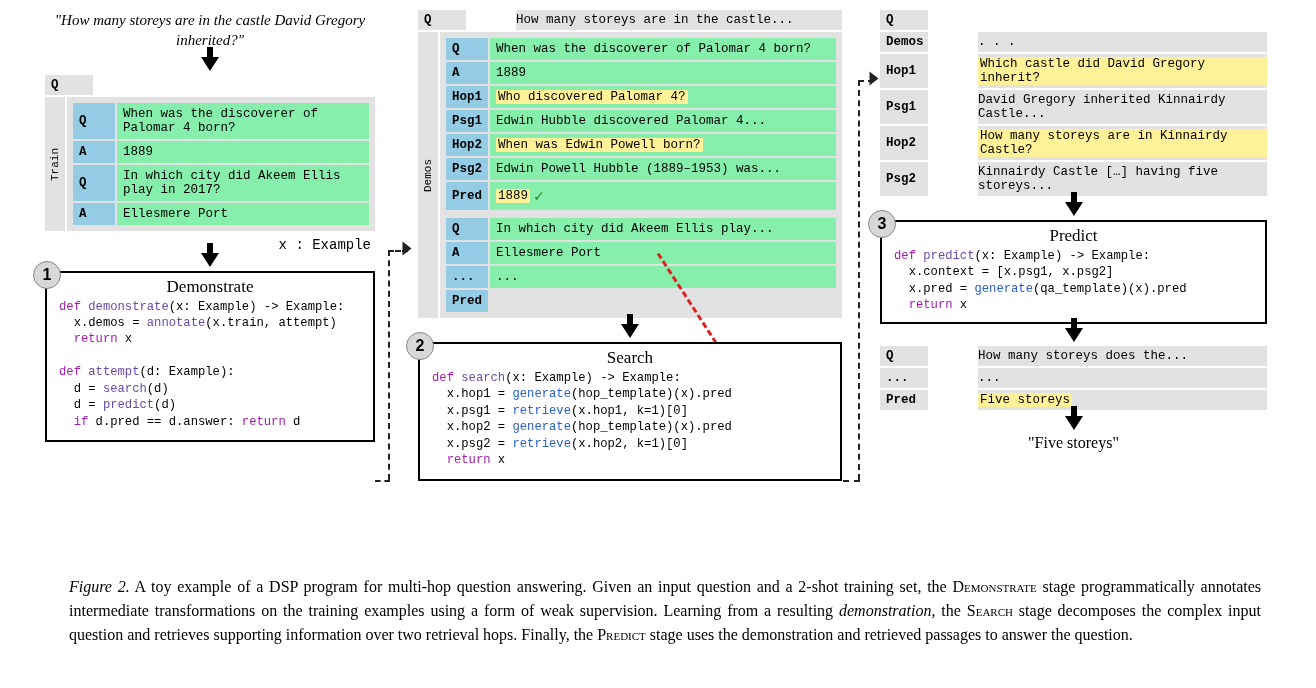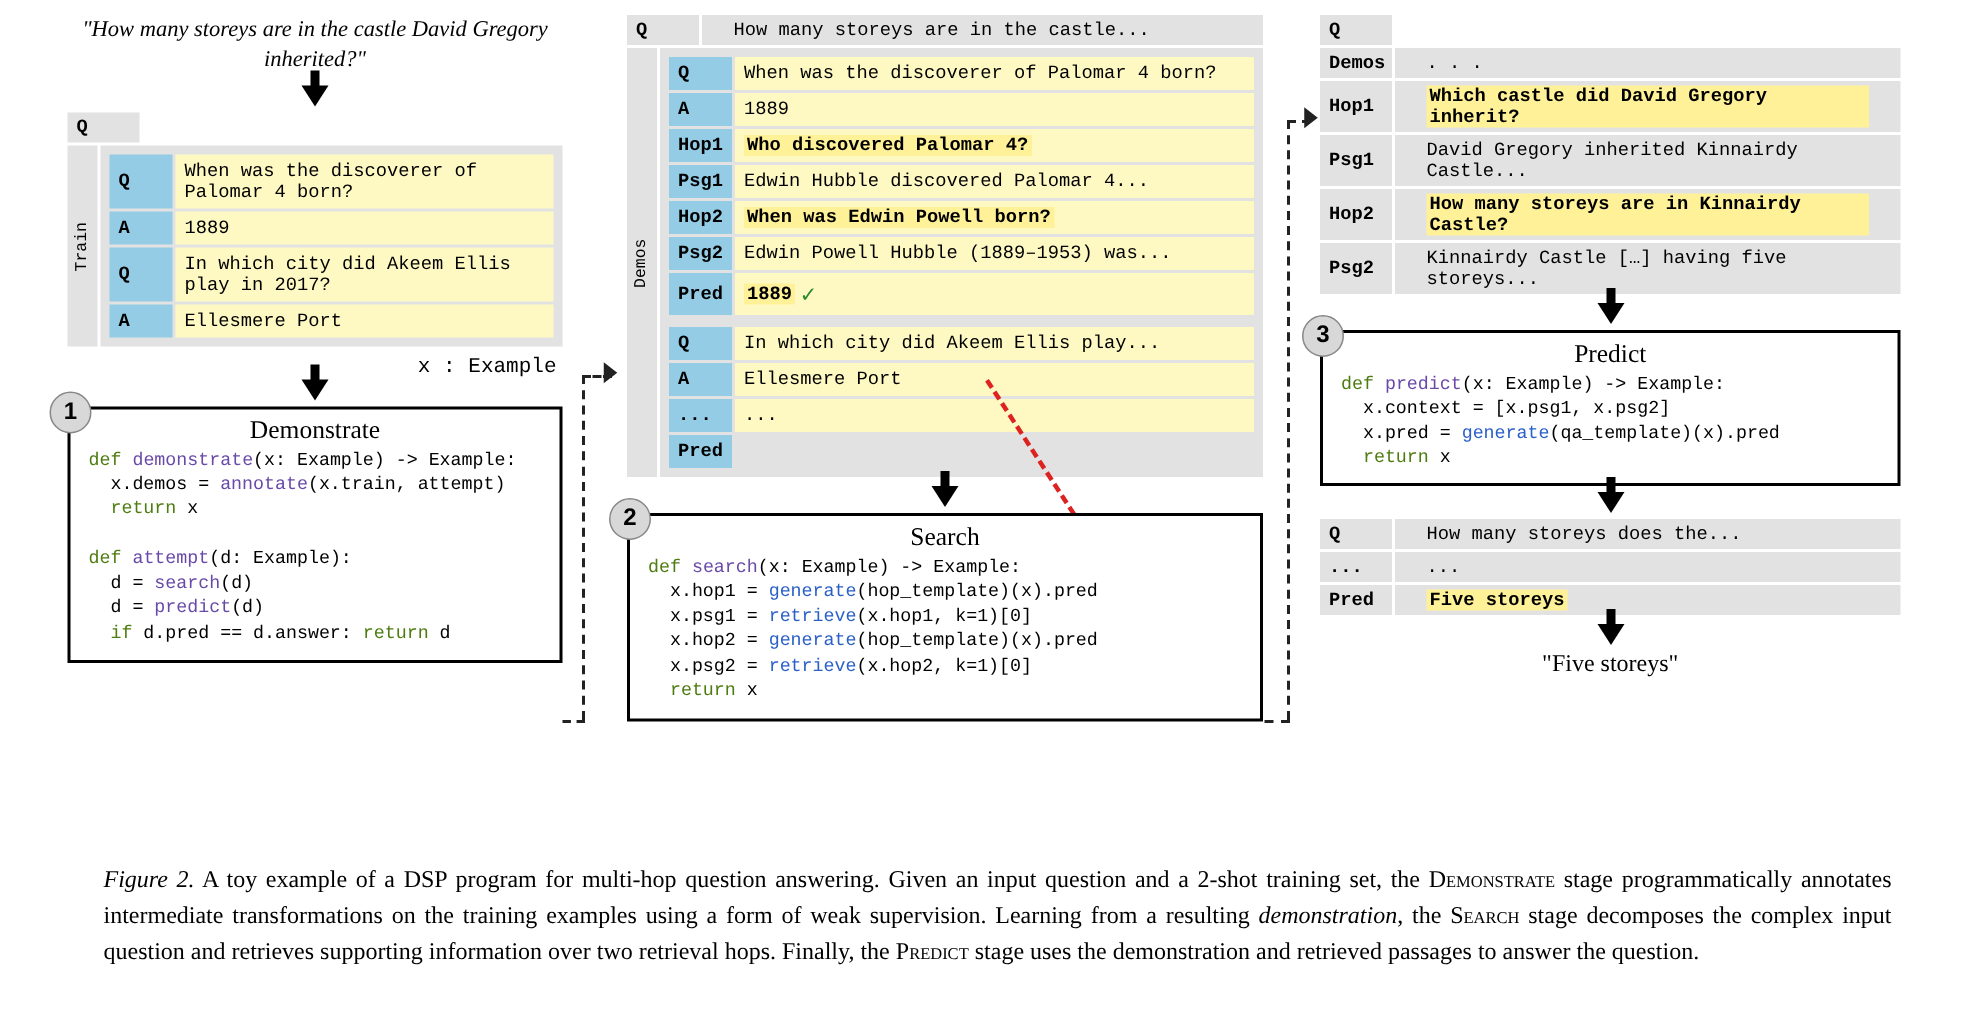--- a/index.html
+++ b/index.html
@@ -48,22 +48,22 @@
   .row .label {
     background: #e2e2e2;
     width: 48px;
     padding: 3px 6px;
     font-weight: bold;
     display:flex; align-items:center;
   }
   .row .content {
     background: #e2e2e2;
     flex: 1;
-    padding: 3px 21px;
-    display:flex; align-items:center;
+    padding: 3px 0;
+    display:flex; align-items:center;margin-left:48px;
   }
   .nested-block {
     display:flex; gap:2px;
   }
   .nested-block .side-label {
     background:#e2e2e2;
     width:20px;
     writing-mode: vertical-rl;
     transform: rotate(180deg);
     text-align:center;
@@ -73,22 +73,22 @@
     display:flex; align-items:center; justify-content:center;
   }
   .nested-block .side-body {
     flex:1;
     background:#e2e2e2;
     padding:6px;
     display:flex; flex-direction:column; gap:2px;
   }
   .brow { display:flex; gap:2px; font-family:'Courier New',monospace; font-size:12.5px;}
   .brow .blabel { background:#94cce6; width:42px; padding:4px 6px; display:flex; align-items:center; font-weight:bold;}
-  .brow .bcontent { background:#fef9c3; flex:1; padding:4px 6px; display:flex; align-items:center; }
-  .hl { background:#fff197; padding:0 2px;font-weight:bold; }
+  .brow .bcontent { background:#86efac; flex:1; padding:4px 6px; display:flex; align-items:center; }
+  .hl { background:#fff197; padding:0 2px; }
   .check { color:#2a8a2a; font-size:16px; font-weight:bold; margin-left:4px;}
   .cross { color:#cc0000; font-size:14px; font-weight:bold; margin-left:4px;}
 
   
   .xlabel { font-family:'Courier New',monospace; font-size:14px; text-align:right; margin:4px 4px 4px 0; }
 
   
   .stage {
     border:2px solid #000;
     position:relative;
@@ -111,21 +111,21 @@
     display:flex; align-items:center; justify-content:center;
     font-weight:bold; font-size:16px;
     font-family:Arial,sans-serif;
   }
   .code {
     font-family:'Courier New',monospace;
     font-size:12.2px;
     line-height:1.35;
     white-space:pre;
   }
-  .kw { color:#4d7c0f; }
+  .kw { color:#a21caf; }
   .fn { color:#6a4aa8; }
   .fn2 { color:#2a60c8;font-family:Liberation Mono, monospace; }
 
   
   .arrow-down {
     width:0; height:0;
     border-left:9px solid transparent;
     border-right:9px solid transparent;
     border-top:14px solid #000;
     margin:4px auto;

